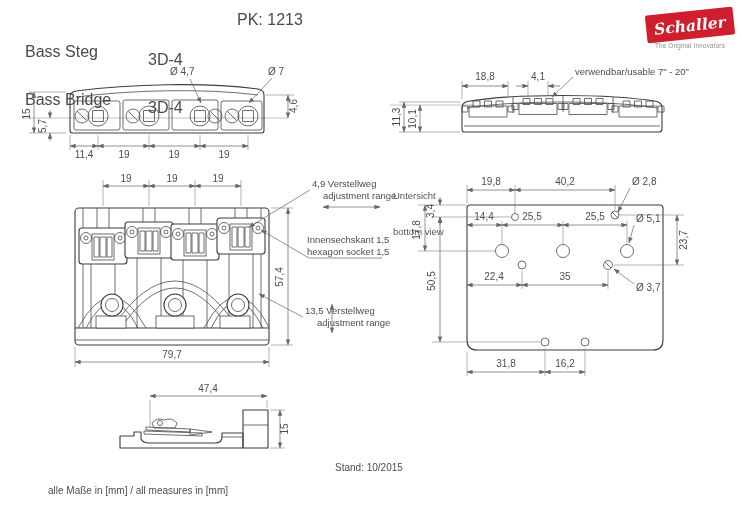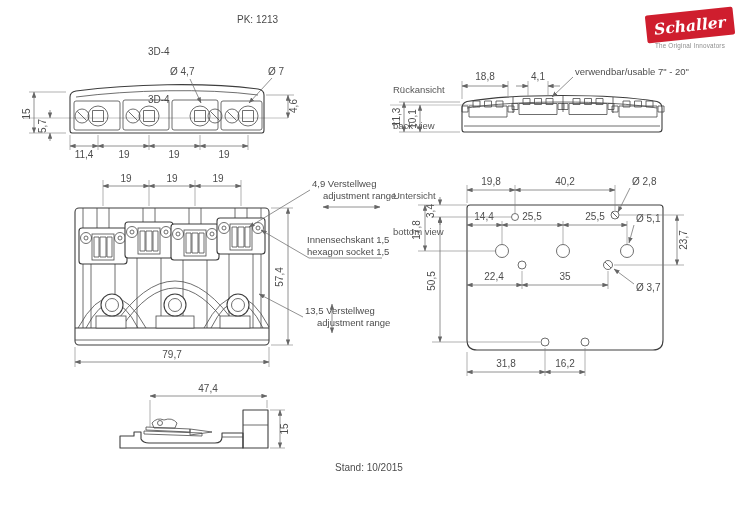--- a/index.html
+++ b/index.html
@@ -1,54 +1,54 @@
 <!DOCTYPE html>
 <html><head>
 <meta charset="utf-8">
 <style>
   *{margin:0;padding:0;box-sizing:border-box}
   html,body{background:#fff}
   .page{position:relative;width:742px;height:524px;background:#fff;overflow:hidden;
         font-family:"Liberation Sans",sans-serif;color:#4d4d4d}
   .abs{position:absolute}
-  .hdr{font-size:10px;color:#4a4a4a;line-height:16px;white-space:pre}
+  .hdr{font-size:16px;color:#4a4a4a;line-height:16px;white-space:pre}
   .vlabel{font-size:9.5px;color:#565656;line-height:12px;white-space:pre}
   .ftr{font-size:10px;color:#4d4d4d;white-space:pre}
   svg{position:absolute;overflow:visible}
   svg text{font-family:"Liberation Sans",sans-serif;font-size:10px;fill:#4d4d4d}
   svg text.small{font-size:9.5px}
   .out{fill:none;stroke:#3e3e3e;stroke-width:1.1;stroke-linejoin:round}
   .out2{fill:#fff;stroke:#3e3e3e;stroke-width:1.1;stroke-linejoin:round}
   .thin{fill:none;stroke:#4a4a4a;stroke-width:0.8;stroke-linejoin:round}
   .thinw{fill:#fff;stroke:#4a4a4a;stroke-width:0.8}
   .dim{fill:none;stroke:#6e6e6e;stroke-width:0.75}
   .ext{fill:none;stroke:#7c7c7c;stroke-width:0.6}
   .cl{fill:none;stroke:#8f8f8f;stroke-width:0.55}
 </style>
 </head>
 <body>
 
 <div class="page">
 
-  <div class="abs hdr" style="left:148px;top:12px">
+  <div class="abs hdr" style="left:25px;top:12px">
+    <div>Bass Steg</div>
+    <div>Bass Bridge</div>
+  </div>
+  <div class="abs hdr" style="left:148px;top:20px">
     <div>3D-4</div>
     <div>3D-4</div>
   </div>
   <div class="abs hdr" style="left:237px;top:12px">PK: 1213</div>
 
   <svg style="left:640px;top:6px" width="100" height="46" viewBox="0 0 100 46">
     <rect x="6" y="5" width="88" height="28" rx="2" transform="rotate(-6 50 19)" fill="#cf1e2e"></rect>
     <text x="50" y="25" text-anchor="middle" transform="rotate(-6 50 20)" style="font-family:'DejaVu Serif',serif;font-style:italic;font-weight:bold;font-size:15.5px;fill:#ffffff">Schaller</text>
     <text x="50" y="42" text-anchor="middle" style="font-size:6.3px;fill:#8d8d8d;letter-spacing:0.2px">The Original Innovators</text>
   </svg>
 
-  <div class="abs vlabel" style="left:393px;top:60px">
-    <div>Rückansicht</div>
-    <div>back view</div>
-  </div>
   <div class="abs vlabel" style="left:393px;top:166px">
     <div>Untersicht</div>
     <div>bottom view</div>
   </div>
 
   <svg style="left:20px;top:56px" width="300" height="114" viewBox="0 0 300 114">
     <defs>
         <marker id="fA" markerWidth="8" markerHeight="6" refX="7.5" refY="3" orient="auto-start-reverse">
           <path d="M0,0L8,3L0,6Z" fill="#666"></path>
         </marker>
@@ -396,15 +396,16 @@
         <line class="ext" x1="167" y1="17" x2="167" y2="25"></line>
       <line class="dim" x1="50" y1="13" x2="167" y2="13" marker-start="url(#sA)" marker-end="url(#sA)"></line>
       <text x="108" y="9" text-anchor="middle">47,4</text>
       <line class="ext" x1="170" y1="27" x2="185" y2="27"></line>
         <line class="ext" x1="170" y1="65" x2="185" y2="65"></line>
       <line class="dim" x1="180" y1="27" x2="180" y2="65" marker-start="url(#sA)" marker-end="url(#sA)"></line>
       <text x="188" y="46" text-anchor="middle" transform="rotate(-90 188 46)">15</text>
     </g>
   </svg>
 
+  <div class="abs ftr" style="left:48px;top:485px">alle Maße in [mm] / all measures in [mm]</div>
   <div class="abs ftr" style="left:335px;top:462px">Stand: 10/2015</div>
 
 </div>
 
 </body></html>

